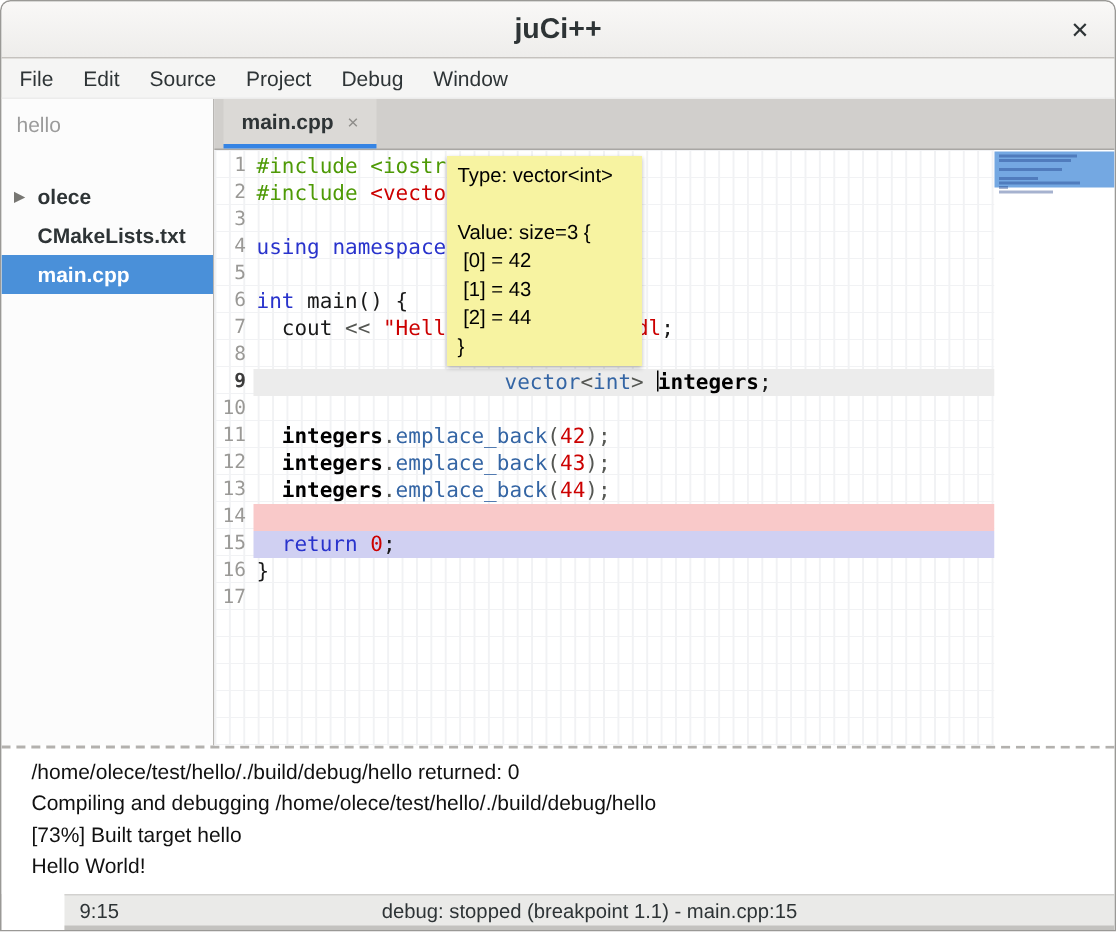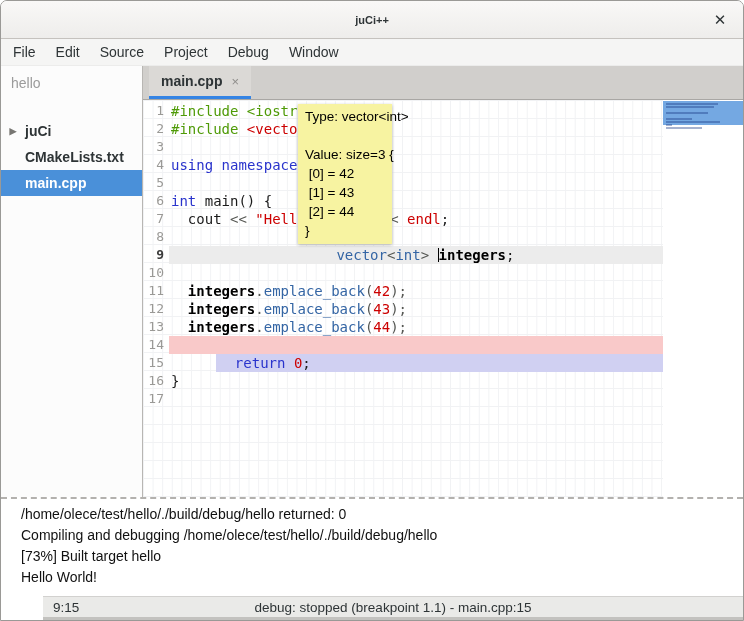--- a/index.html
+++ b/index.html
@@ -12,21 +12,21 @@
     display:flex; flex-direction:column;
   }
   
   .titlebar{
     height:38px; flex:0 0 38px;
     background:linear-gradient(#f9f8f7,#eeedeb);
     border-bottom:1px solid #c5c2be;
     display:flex; align-items:center; justify-content:center;
     position:relative;
   }
-  .title{ font-size:11px; font-weight:bold; color:#2e3436; }
+  .title{ font-size:19px; font-weight:bold; color:#2e3436; }
   .close-btn{
     position:absolute; right:13px; top:9px; width:20px; height:20px;
     display:flex; align-items:center; justify-content:center;
     font-size:15px; color:#2e3436; cursor:pointer;
   }
   
   .menubar{
     height:27px; flex:0 0 27px; background:#f5f5f4;
     display:flex; align-items:center; padding-left:2px;
     border-bottom:1px solid #ececeb;
@@ -78,39 +78,39 @@
     font-size:13px; color:#9a9996; text-align:right; padding-right:5px;
   }
   .ln.current{ color:#3c3c3c; font-weight:bold; }
   .code{ flex:1 1 auto; padding-top:2px; min-width:0; }
   .cline{
     height:18px; line-height:18px; font-family:"DejaVu Sans Mono", monospace;
     font-size:14px; color:#1a1a1a; white-space:pre; padding-left:2px;
   }
   .cline.hl-current{ background:#ececec;text-align:center; }
   .cline.hl-break{ background:#f9c9c9; }
-  .cline.hl-debug{ background:#d0d0f2;margin-left:47px; }
+  .cline.hl-debug{ background:#d0d0f2; }
   .tok-k{ color:#2933cc; }
   .tok-t{ color:#3465a4; }
   .tok-r{ color:#cc0000; }
   .tok-g{ color:#4e9a06; }
   .tok-b{ color:#000; font-weight:bold; }
   .tok-d{ color:#555753; }
   .tok-p{ color:#1a1a1a; }
   .caret{ display:inline-block; width:0; border-left:1px solid #000; height:14px; vertical-align:-2px; }
   
   .minimap{ width:80px; flex:0 0 80px; background:#ffffff; position:relative; }
   .map-region{
     position:absolute; top:1px; left:0; right:0; height:24px;
     background:#74a8e2; padding:2px 3px;
   }
   .map-bar{ height:2px; margin-bottom:1px; background:rgba(22,52,130,0.38); }
   
   .tooltip{
-    position:absolute; left:155px; top:4px; width:94px;
+    position:absolute; left:155px; top:4px; width:130px;
     background:#f7f3a1; box-shadow:0 1px 3px rgba(0,0,0,0.28);
     padding:3px 7px 4px 7px; z-index:5;
   }
   .tooltip-line{
     font-size:13.5px; color:#000; line-height:19px; white-space:pre;
     font-family:"Liberation Sans", sans-serif;
   }
   
   .terminal{
     height:99px; flex:0 0 99px; background:#fff; overflow:hidden;
@@ -149,21 +149,21 @@
       <div class="menu-item">Window</div>
     </div>
 
   <div class="main">
 
     <div class="sidebar">
       <div class="project-label">hello</div>
       <div class="tree">
           <div class="tree-row">
             <span class="expander">▶</span>
-            <span class="tree-label">juCi</span>
+            <span class="tree-label">olece</span>
           </div>
           <div class="tree-row no-exp">
             <span class="expander">▶</span>
             <span class="tree-label">CMakeLists.txt</span>
           </div>
           <div class="tree-row no-exp selected">
             <span class="expander">▶</span>
             <span class="tree-label">main.cpp</span>
           </div>
         </div>

